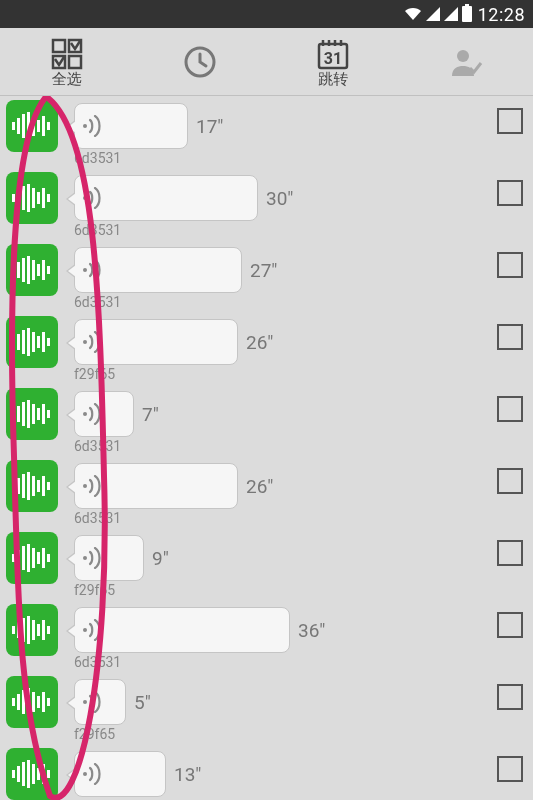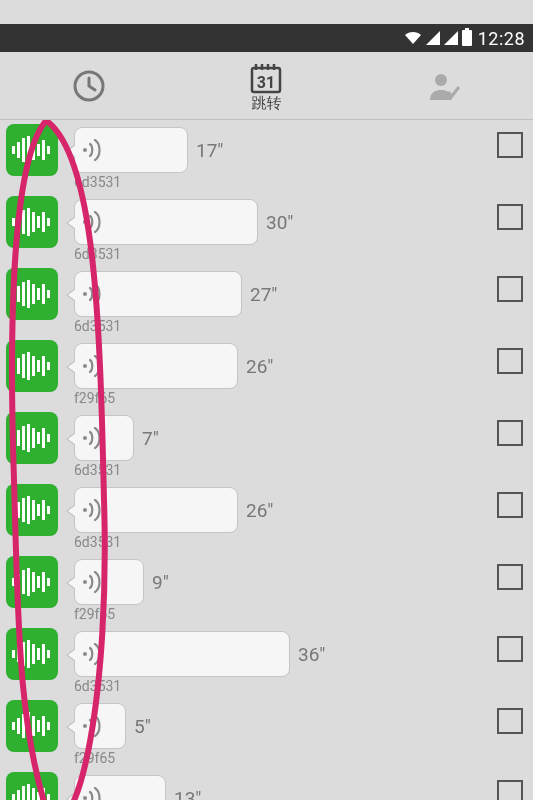--- a/index.html
+++ b/index.html
@@ -1,19 +1,19 @@
 <!DOCTYPE html>
 <html><head>
 <meta charset="utf-8">
 <style>
   * { margin: 0; padding: 0; box-sizing: border-box; }
   html, body { width: 533px; height: 800px; overflow: hidden; font-family: Roboto, Arial, sans-serif; background: #dcdcdc; }
   .root { width: 533px; height: 800px; background: #dcdcdc; position: relative; }
   
-  .status-bar { height: 28px; background: #333; color: #fff; display: flex; align-items: center; justify-content: flex-end; padding: 0 8px; font-size: 18px; margin-top: 24px; }
+  .status-bar { height: 28px; background: #333; color: #fff; display: flex; align-items: center; justify-content: flex-end; padding: 0 8px; font-size: 18px; }
   .status-bar .icons { display: flex; align-items: center; gap: 4px; margin-right: 6px; }
   .status-bar .tri { width: 0; height: 0; border-style: solid; border-width: 0 0 14px 14px; border-color: transparent transparent #fff transparent; }
   .status-bar .batt { width: 10px; height: 16px; background: #fff; border-radius: 1px; position: relative; }
   .status-bar .batt:before { content: ""; position: absolute; top: -2px; left: 3px; width: 4px; height: 2px; background: #fff; }
   .status-bar .time { font-weight: 400; letter-spacing: 0.5px; }
   
   .toolbar { height: 68px; background: #dcdcdc; display: flex; align-items: center; justify-content: space-around; border-bottom: 1px solid #c0c0c0; }
   .tool-item { display: flex; flex-direction: column; align-items: center; gap: 1px; color: #444; font-size: 15px; width: 100px; }
   .tool-item svg { width: 34px; height: 34px; }
   .tool-item .label { line-height: 1; }
@@ -45,20 +45,31 @@
           <path d="M9 13 L1 4 C3 2 6 1 9 1 C12 1 15 2 17 4 Z" fill="#fff"></path>
         </svg>
       <div class="tri"></div>
       <div class="tri"></div>
       <div class="batt"></div>
     </div>
     <span class="time">12:28</span>
   </div>
 
   <div class="toolbar">
+    <div class="tool-item">
+      <svg viewBox="0 0 34 34">
+        <rect x="3" y="3" width="12" height="12" fill="none" stroke="#444" stroke-width="2.5"></rect>
+        <rect x="19" y="3" width="12" height="12" fill="none" stroke="#444" stroke-width="2.5"></rect>
+        <path d="M21 6 L25 12 L30 4" stroke="#444" stroke-width="2.5" fill="none"></path>
+        <rect x="3" y="19" width="12" height="12" fill="none" stroke="#444" stroke-width="2.5"></rect>
+        <path d="M5 22 L9 28 L14 20" stroke="#444" stroke-width="2.5" fill="none"></path>
+        <rect x="19" y="19" width="12" height="12" fill="none" stroke="#444" stroke-width="2.5"></rect>
+      </svg>
+      <span class="label">全选</span>
+    </div>
     <div class="tool-item no-label">
       <svg viewBox="0 0 36 36">
         <circle cx="18" cy="18" r="14" fill="none" stroke="#777" stroke-width="3"></circle>
         <path d="M18 10 L18 18 L24 22" stroke="#777" stroke-width="3" fill="none" stroke-linecap="round"></path>
       </svg>
     </div>
     <div class="tool-item">
       <svg viewBox="0 0 34 34">
         <rect x="3" y="7" width="28" height="24" fill="none" stroke="#444" stroke-width="2.5" rx="2"></rect>
         <path d="M7 3 L7 9 M13 3 L13 9 M19 3 L19 9 M25 3 L25 9" stroke="#444" stroke-width="2.5"></path>

